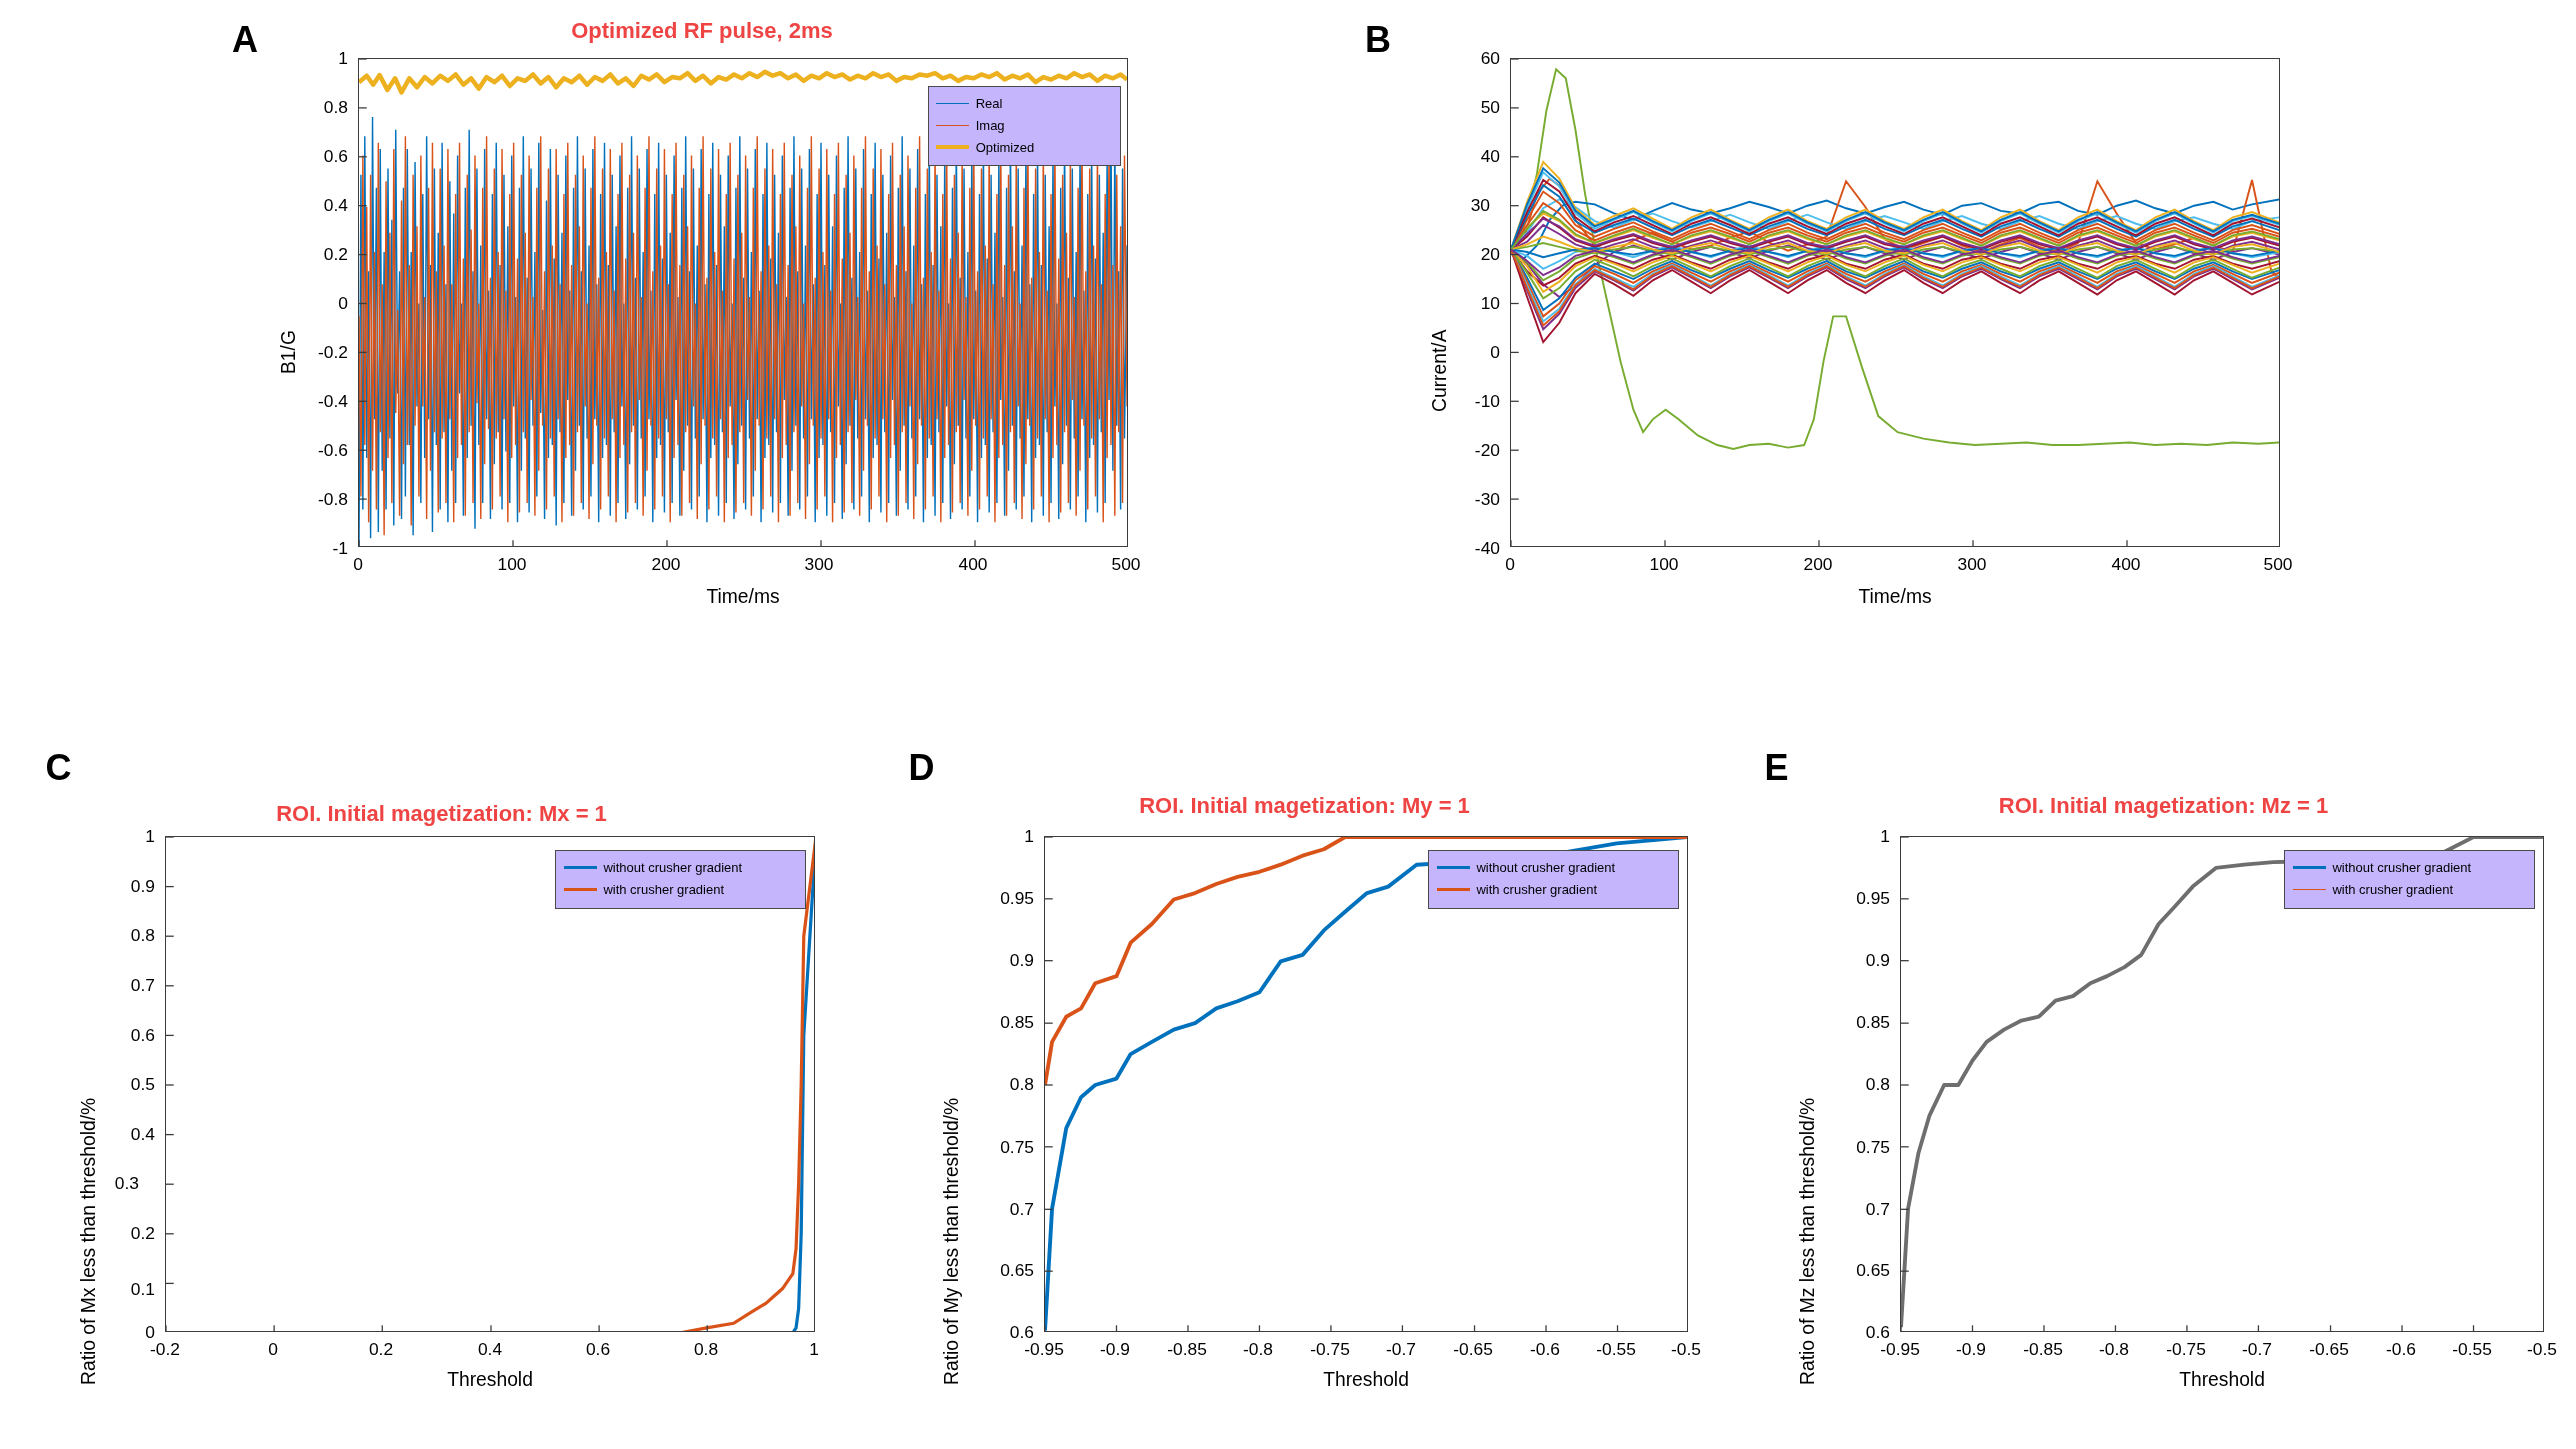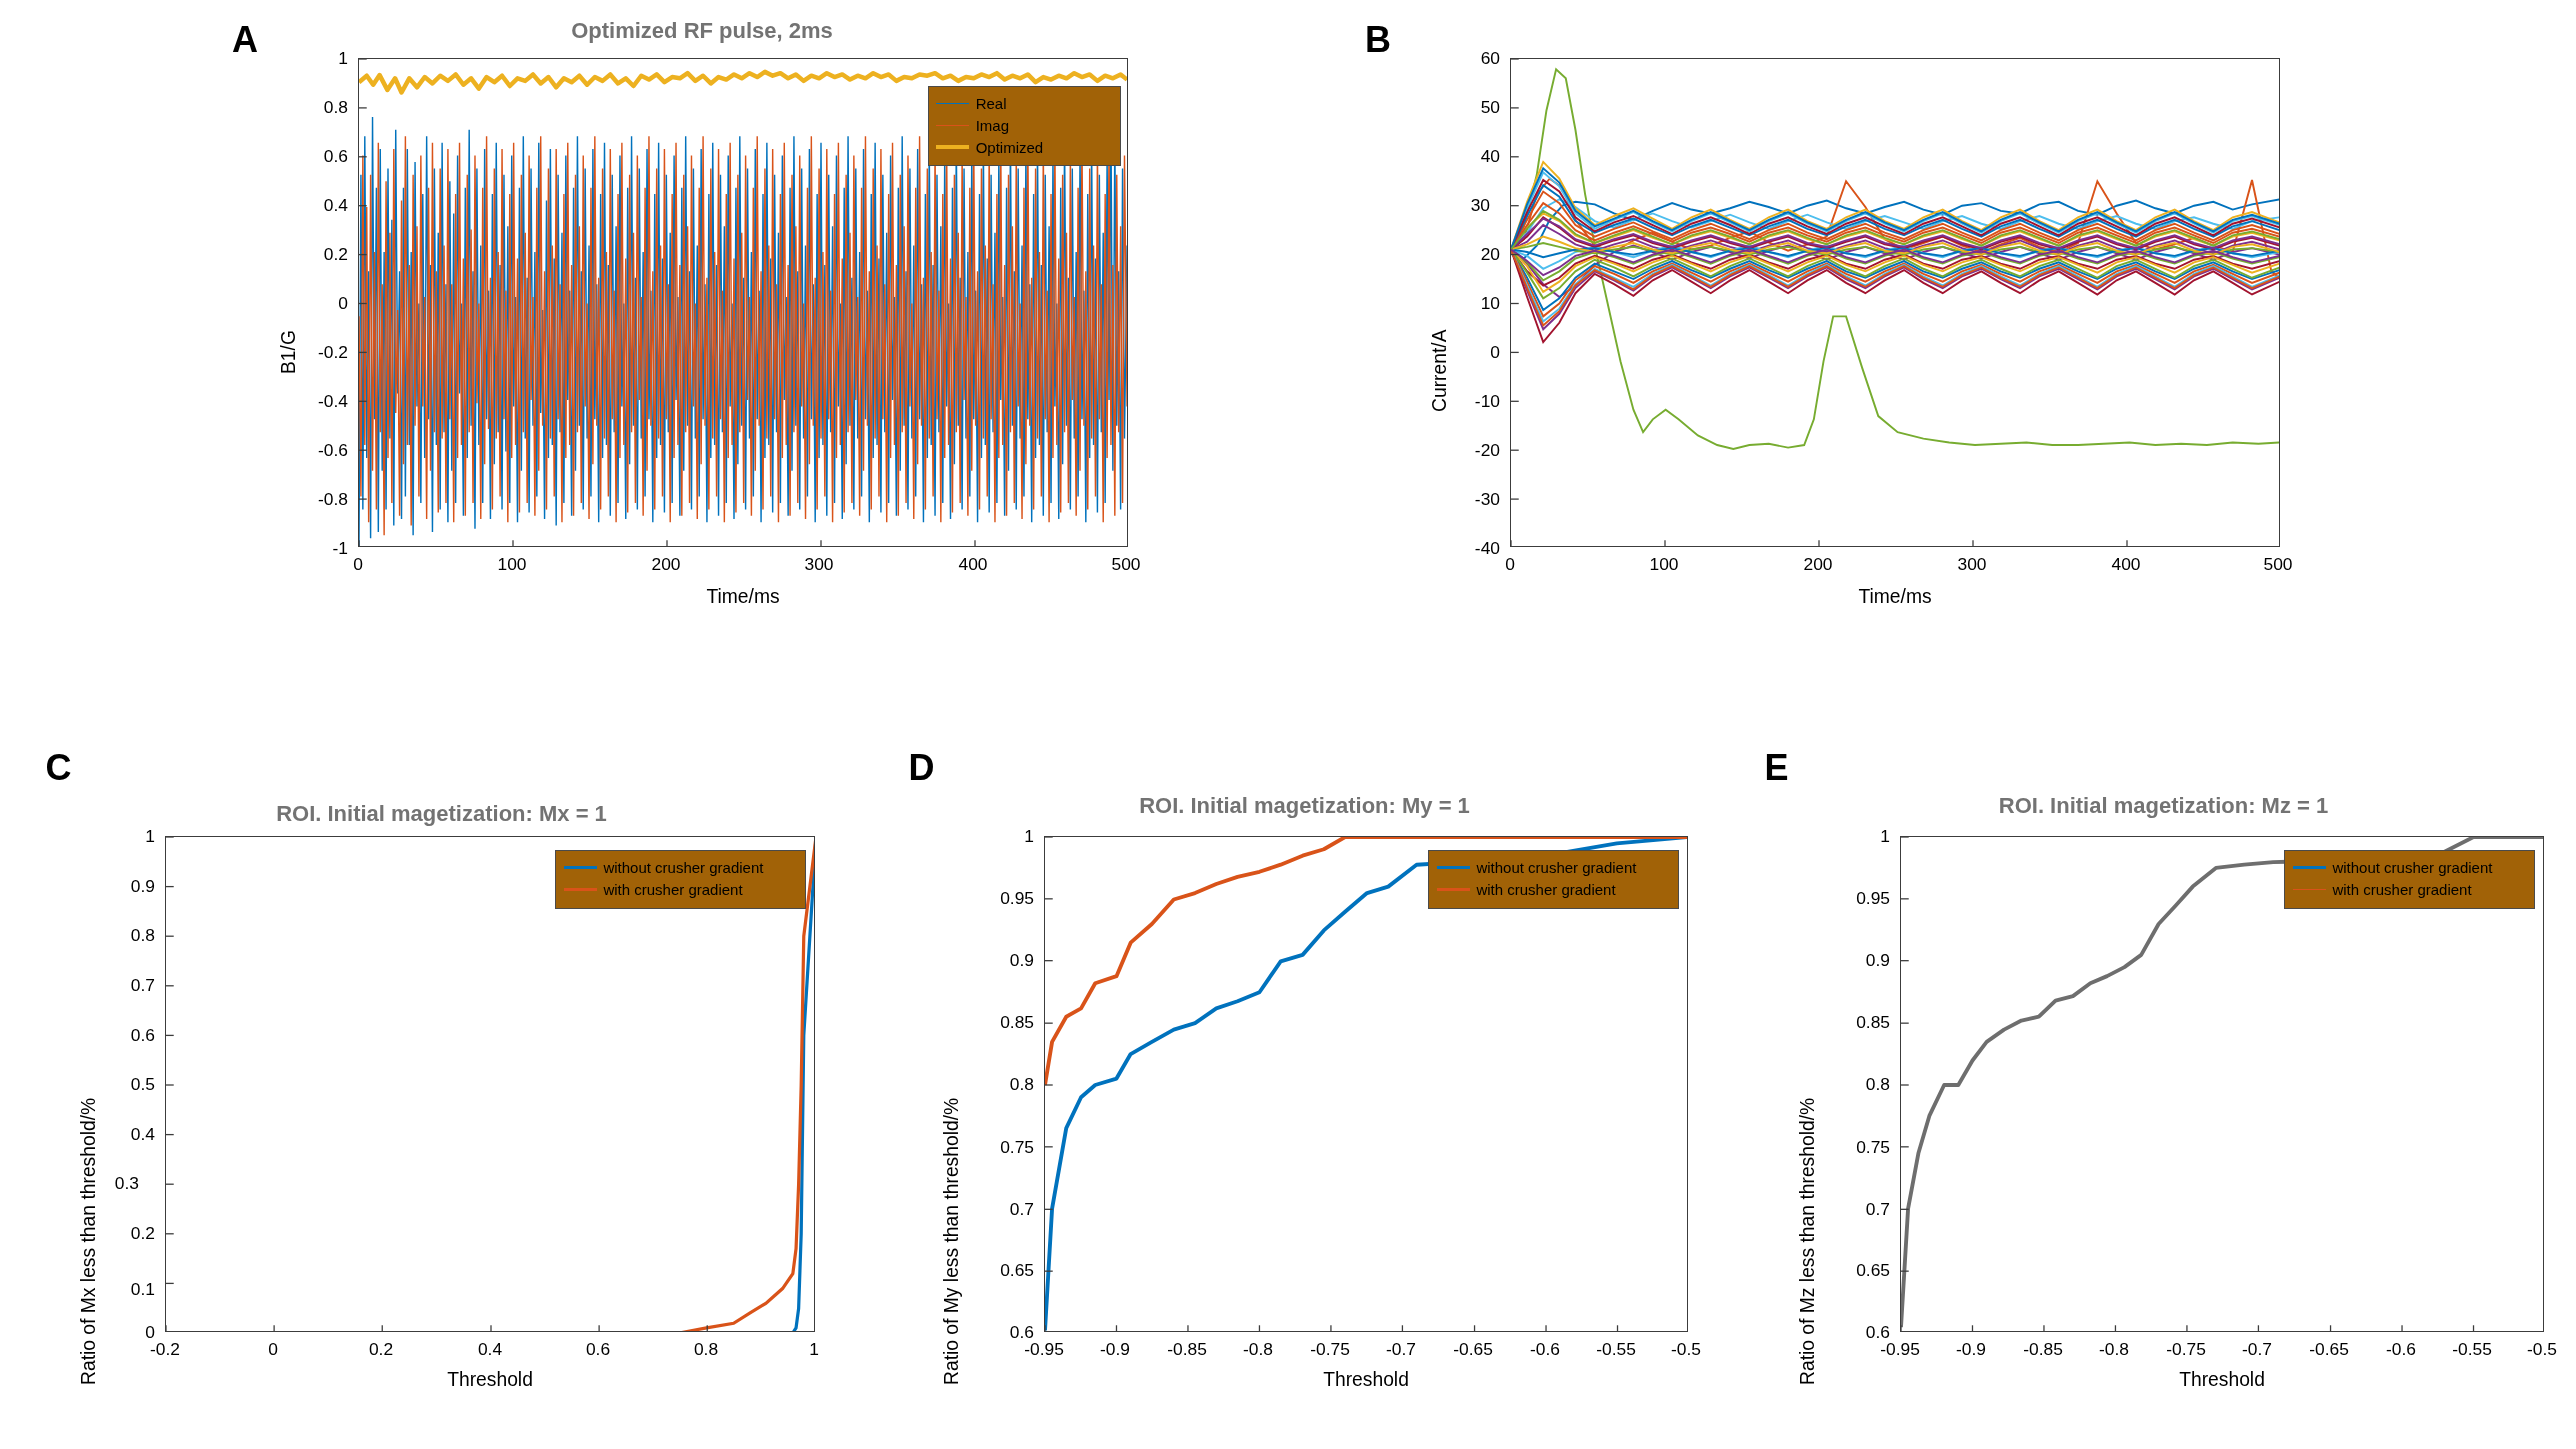--- a/index.html
+++ b/index.html
@@ -28,21 +28,21 @@
     color: #000;
   }
 
   .chart-title {
     position: absolute;
     width: 100%;
     text-align: center;
     font-size: 22px;
     font-weight: bold;
     font-family: "Liberation Sans", sans-serif;
-    color: #737373;
+    color: #ef4444;
     top: 0;
     left: 0;
   }
 
   .axes {
     position: absolute;
     border: 1.3px solid #3c3c3c;
     background: #ffffff;
     box-sizing: border-box;
     overflow: hidden;
@@ -89,24 +89,24 @@
     font-family: "Liberation Sans", sans-serif;
     color: #000;
     white-space: nowrap;
     transform-origin: 0 0;
     transform: rotate(-90deg);
   }
 
   .legend {
     position: absolute;
     border: 0.6px solid #4a4a4a;
-    background: #a16207;
+    background: #c4b5fd;
     padding: 5.2px 7.7px;
     box-sizing: border-box;
-    font-size: 15px;
+    font-size: 13px;
     font-family: "Liberation Sans", sans-serif;
   }
   .legend-row {
     display: flex;
     align-items: center;
     height: 22px;
     white-space: nowrap;
   }
   .legend-swatch {
     width: 33px;

